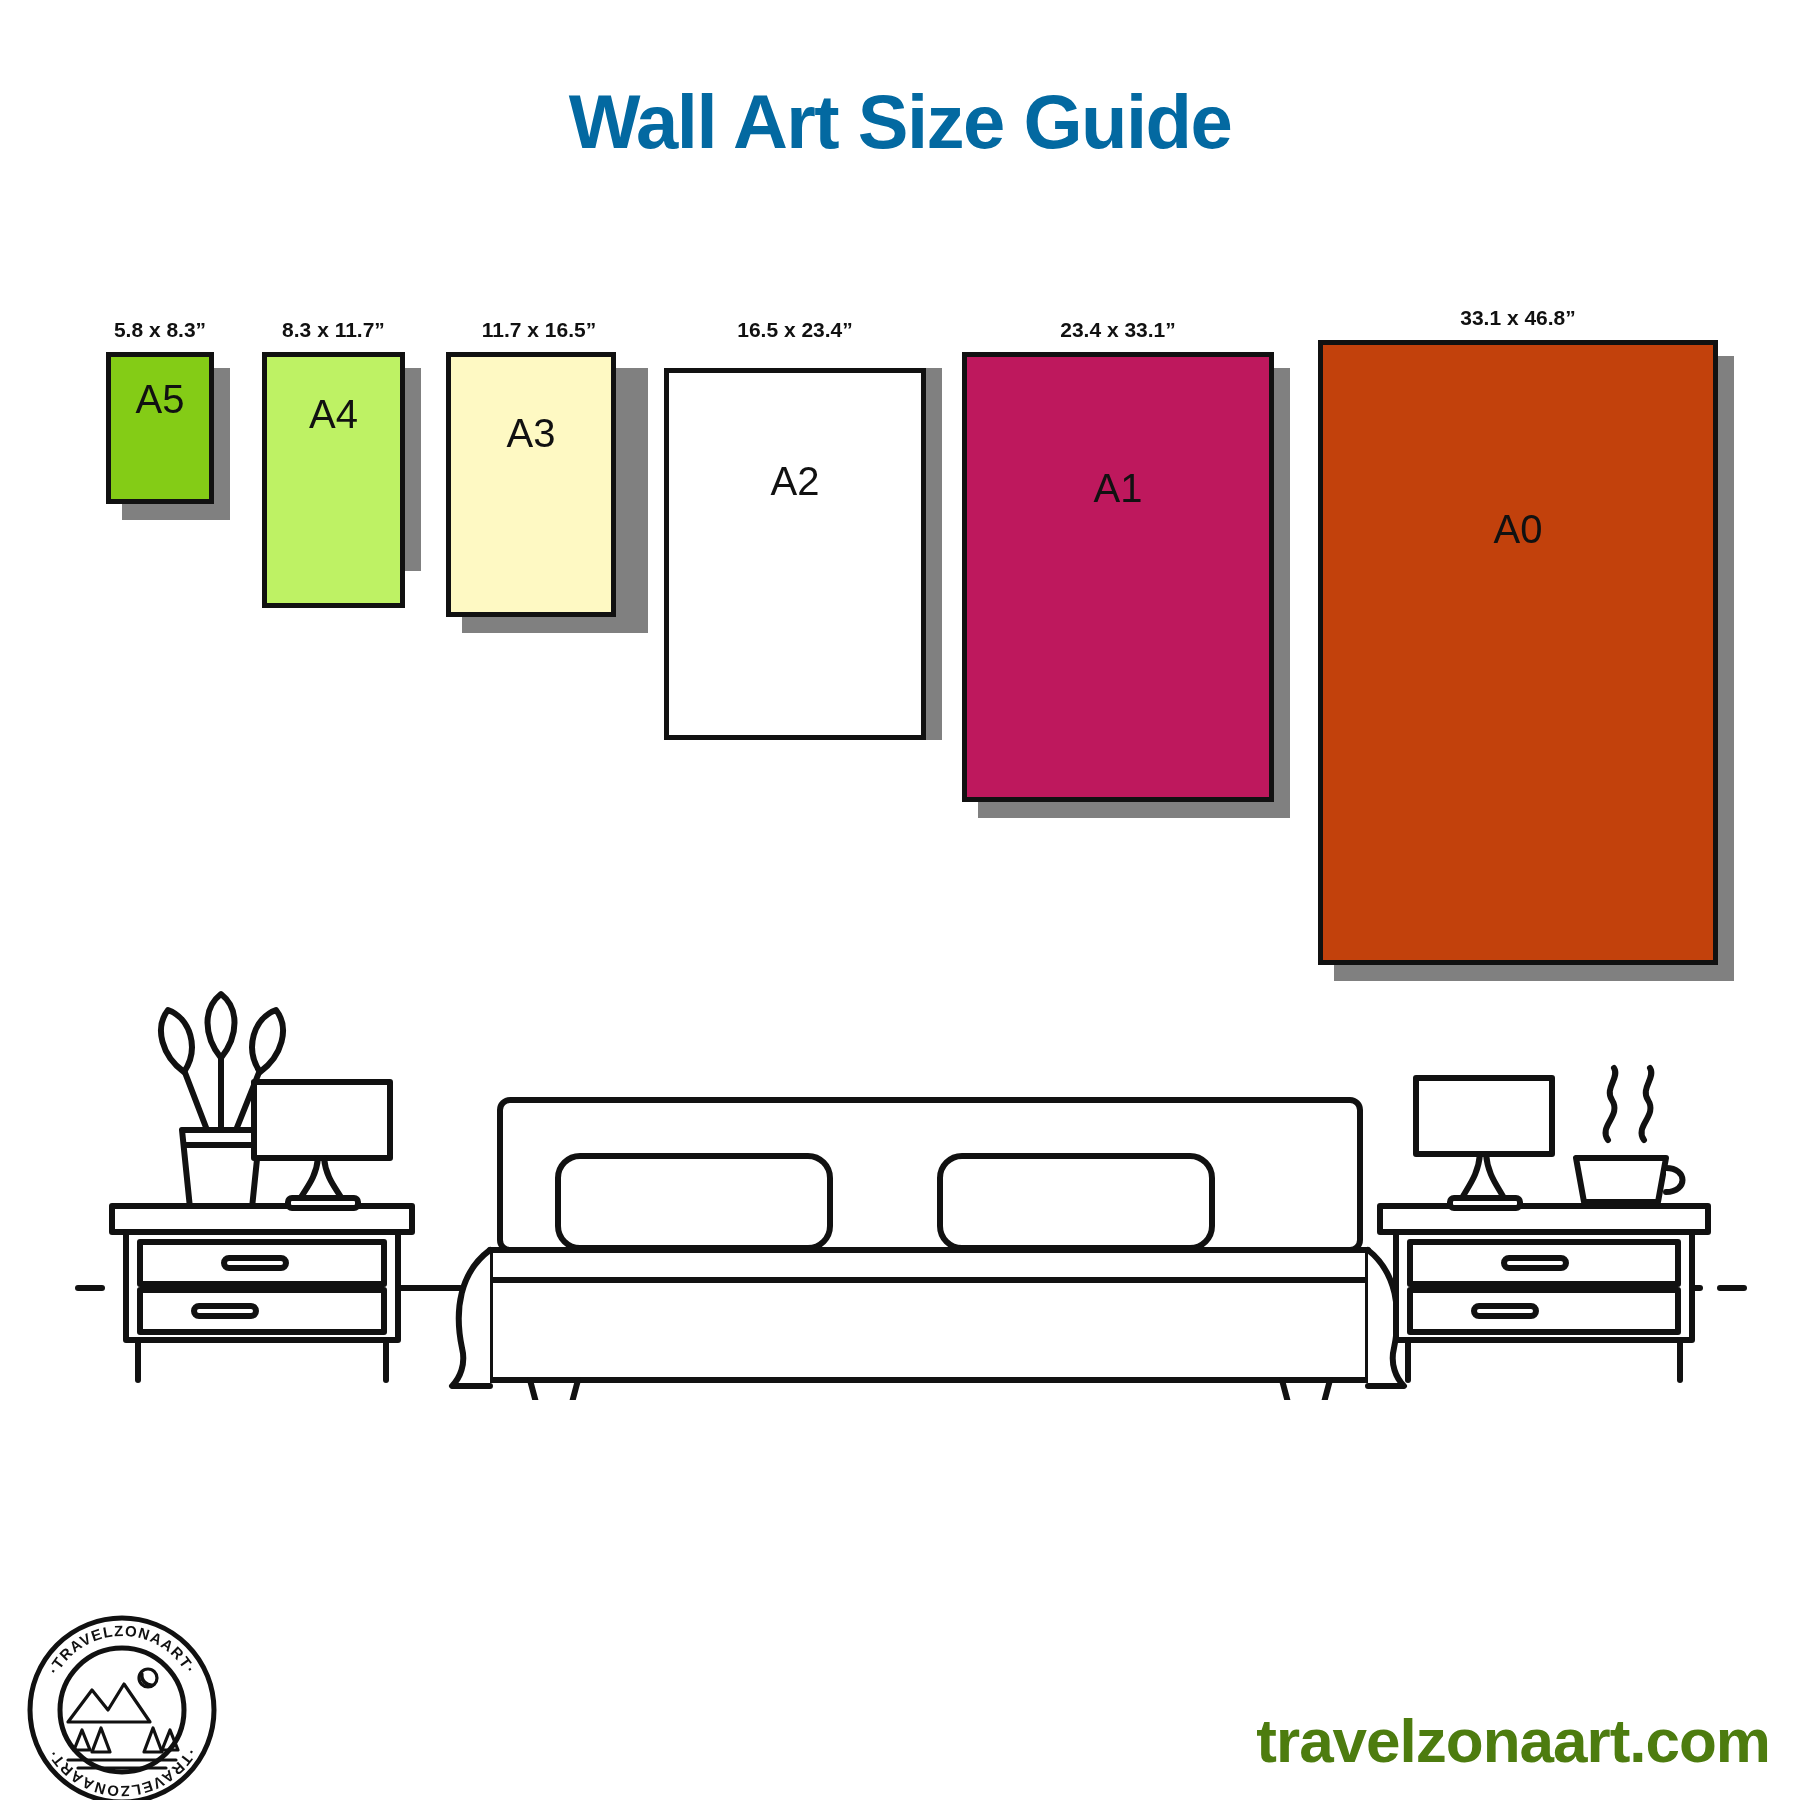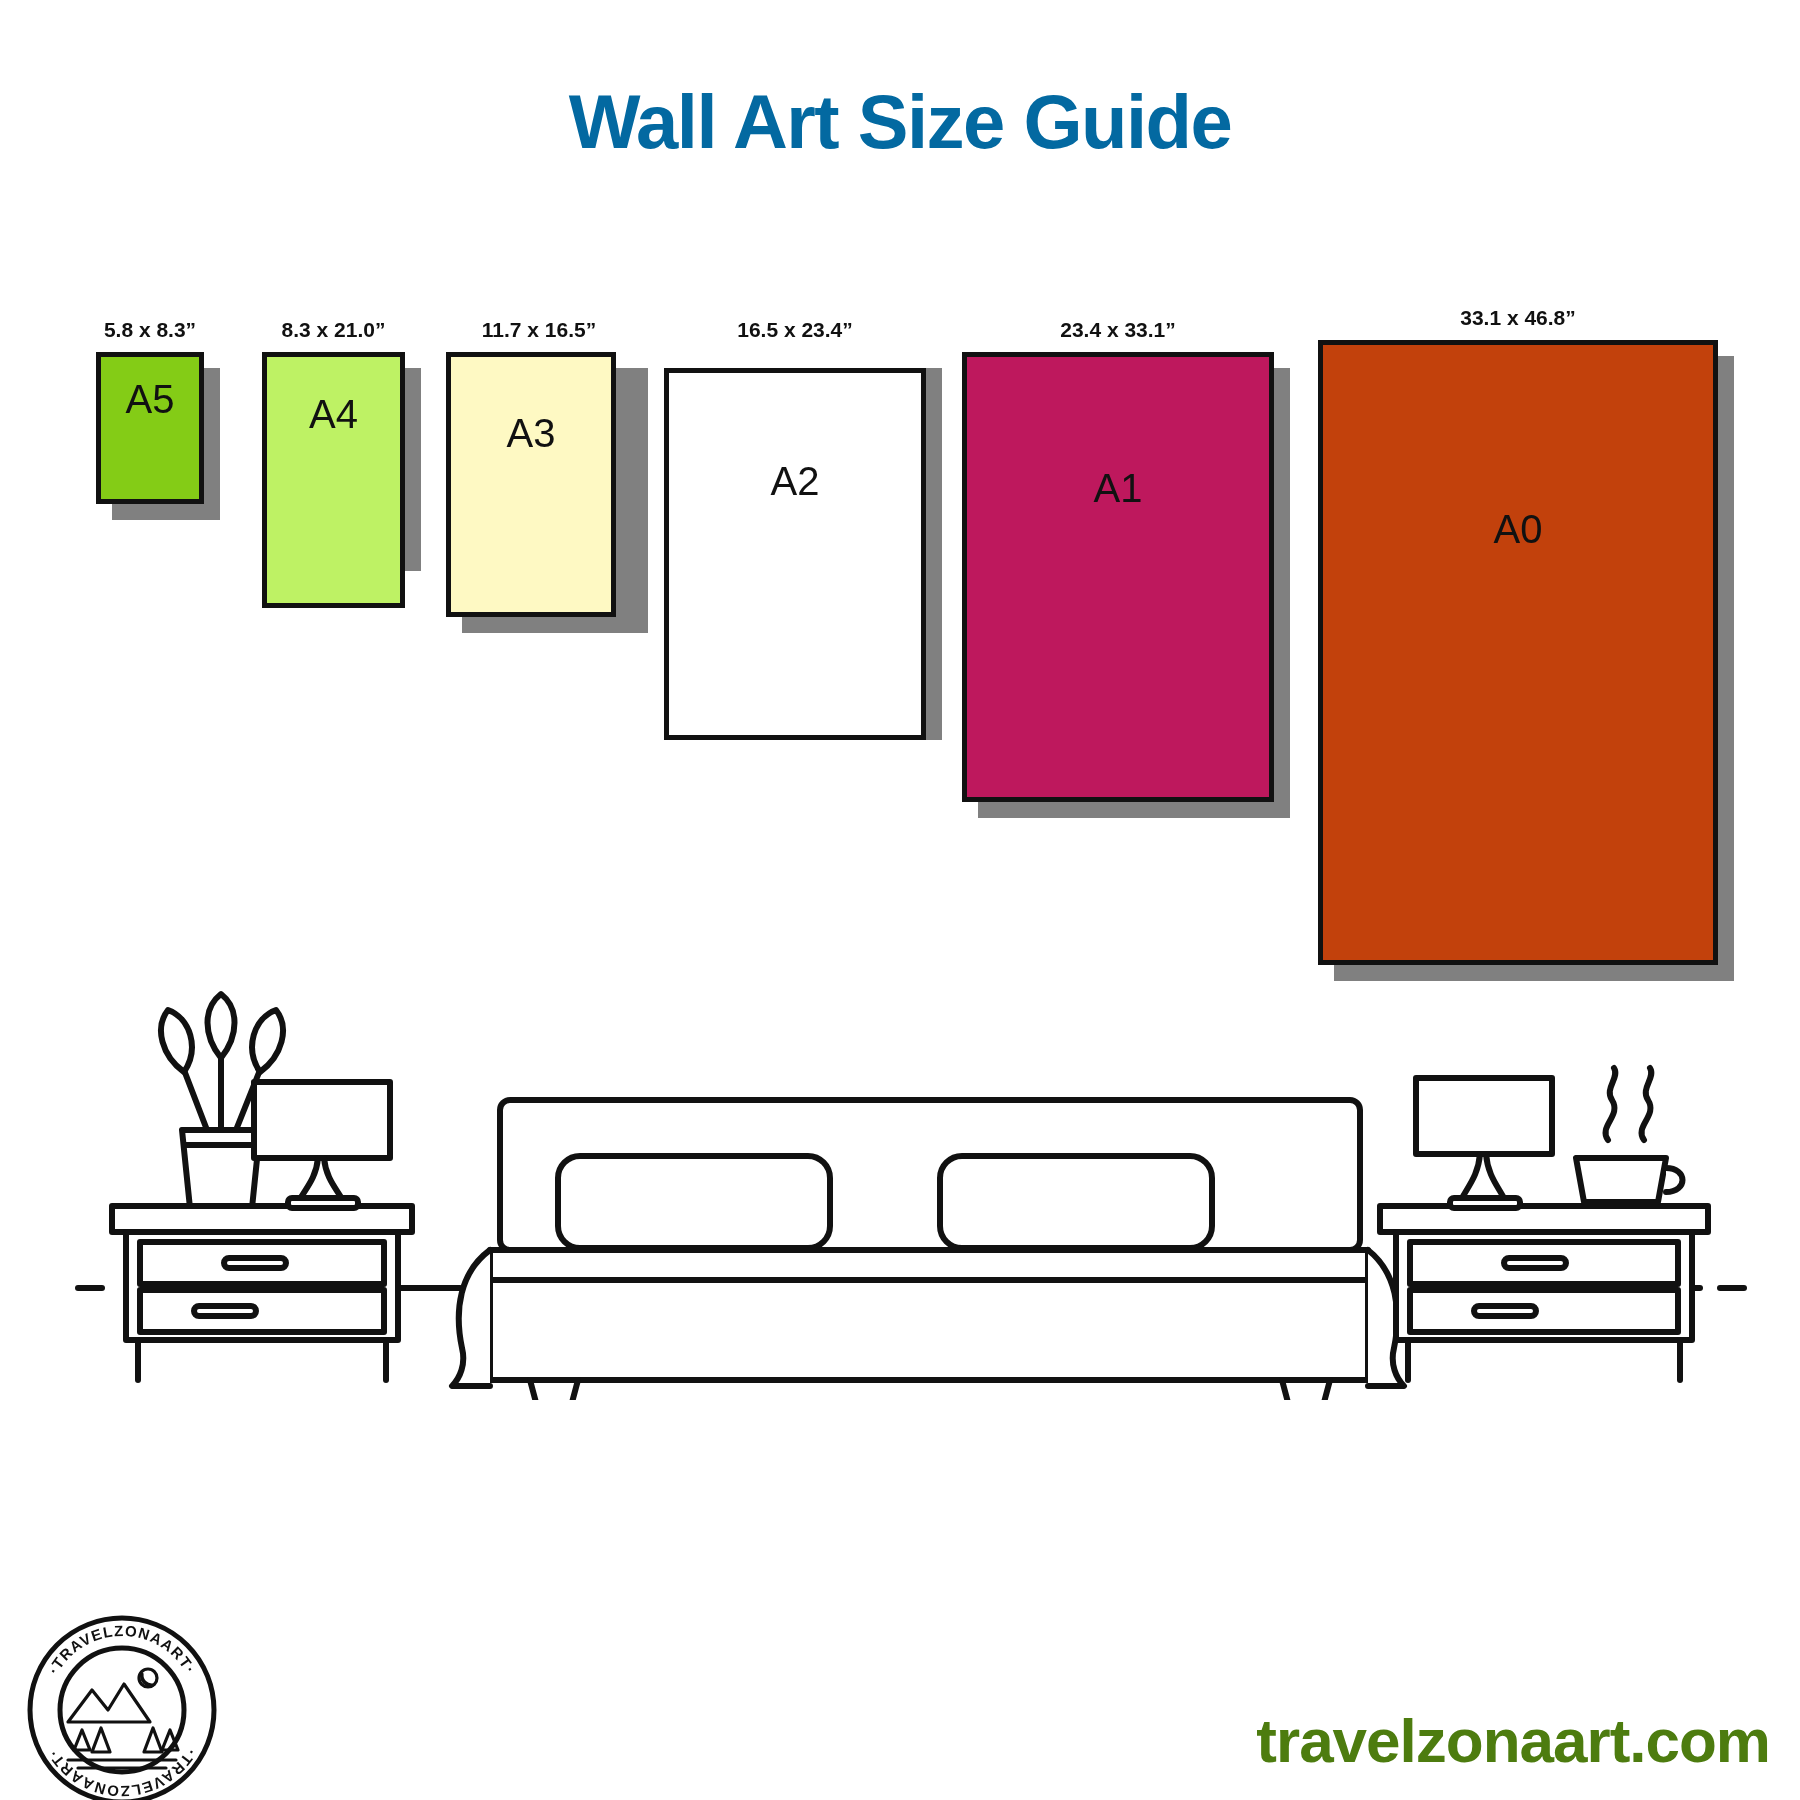--- a/index.html
+++ b/index.html
@@ -98,29 +98,29 @@
     color: #4d7c0f;
     margin-top: 45px;
   }
 </style>
 </head>
 <body>
 
 <div class="title">Wall Art Size Guide</div>
 
 <div id="frames">
-    <div class="frame-group" style="left: 96px; top: 352px; width: 108px; height: 168px;">
+    <div class="frame-group" style="left: 106px; top: 352px; width: 108px; height: 168px;">
       <div class="frame-dim" style="top: -34px;">5.8 x 8.3”</div>
       <div class="frame-shadow" style="left: 16px; top: 16px; width: 108px; height: 152px; background: rgb(128, 128, 128);"></div>
       <div class="frame-box" style="left: 0px; top: 0px; width: 108px; height: 152px; border-color: rgb(17, 17, 17); background: #84cc16;">
         <div class="frame-label" style="top: 19.6px;">A5</div>
       </div>
     </div>
     <div class="frame-group" style="left: 262px; top: 352px; width: 143px; height: 219px;">
-      <div class="frame-dim" style="top: -34px;">8.3 x 21.0”</div>
+      <div class="frame-dim" style="top: -34px;">8.3 x 11.7”</div>
       <div class="frame-shadow" style="left: 16px; top: 16px; width: 143px; height: 203px; background: rgb(128, 128, 128);"></div>
       <div class="frame-box" style="left: 0px; top: 0px; width: 143px; height: 256px; border-color: rgb(17, 17, 17); background: #bef264;">
         <div class="frame-label" style="top: 34.9px;">A4</div>
       </div>
     </div>
     <div class="frame-group" style="left: 446px; top: 352px; width: 186px; height: 281px;">
       <div class="frame-dim" style="top: -34px;">11.7 x 16.5”</div>
       <div class="frame-shadow" style="left: 16px; top: 16px; width: 186px; height: 265px; background: rgb(128, 128, 128);"></div>
       <div class="frame-box" style="left: 0px; top: 0px; width: 170px; height: 265px; border-color: rgb(17, 17, 17); background: #fef9c3;">
         <div class="frame-label" style="top: 53.5px;">A3</div>

